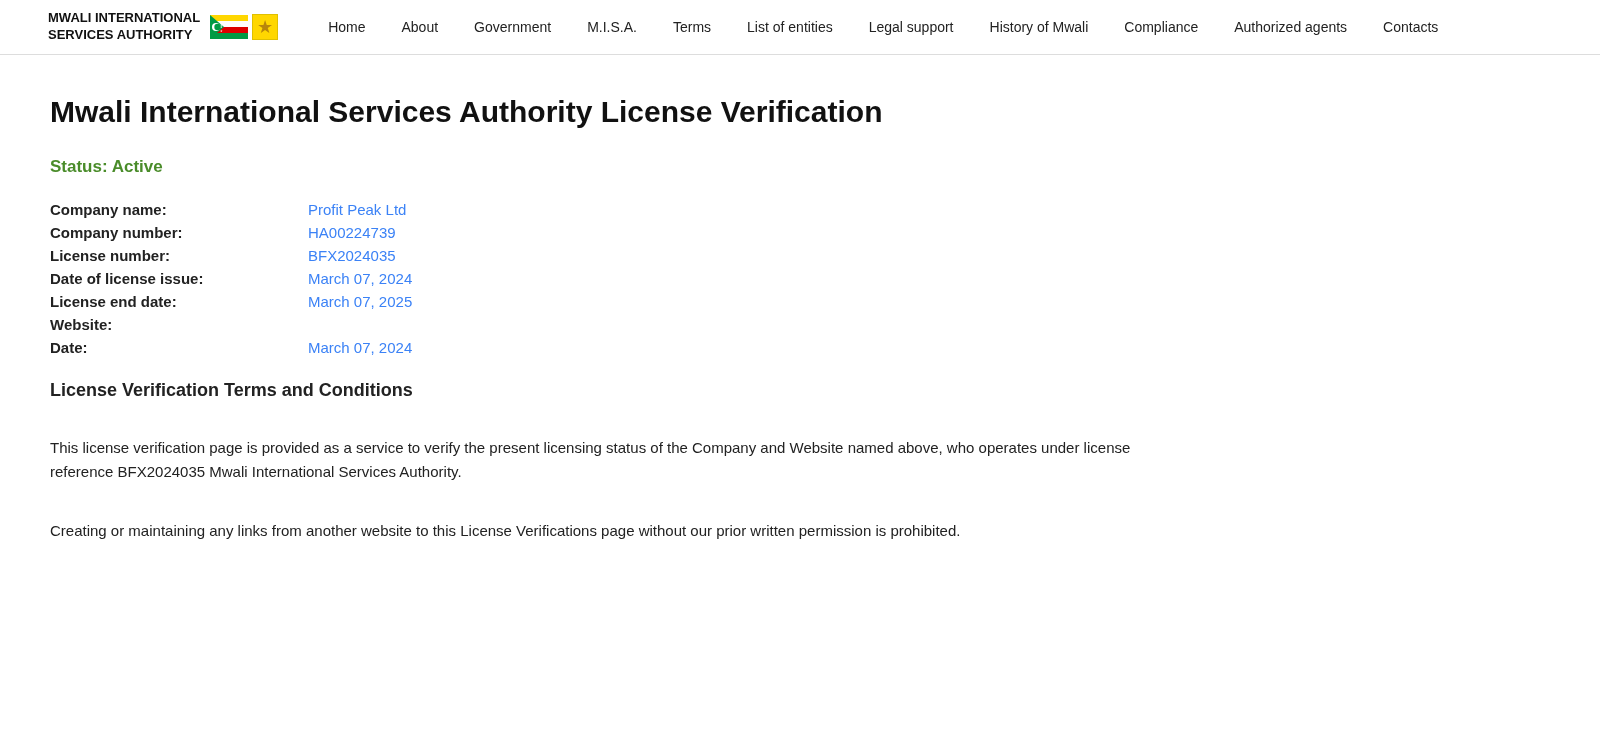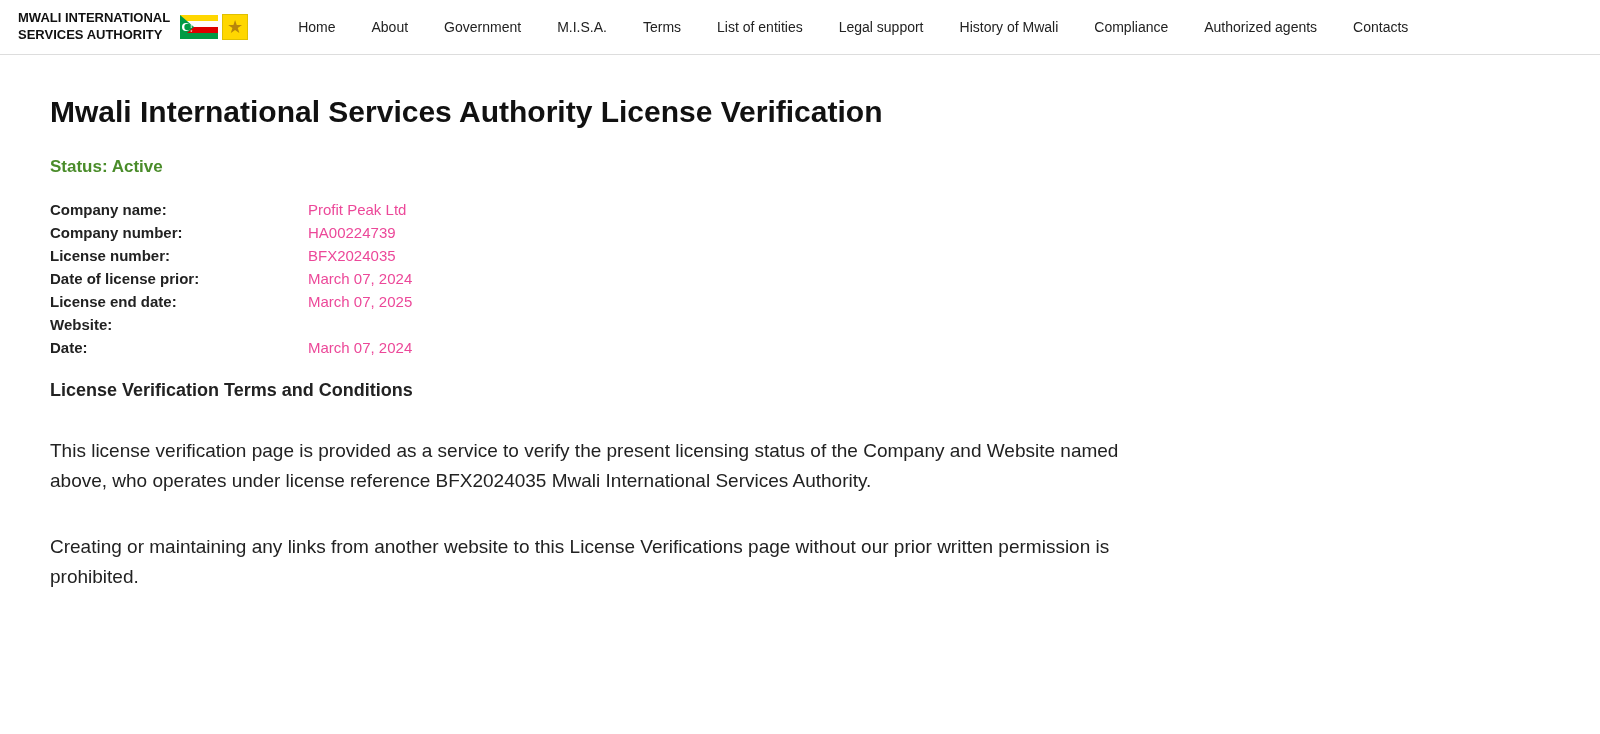--- a/index.html
+++ b/index.html
@@ -13,21 +13,21 @@
       font-size: 15px;
       color: #222;
       background: #fff;
       width: 1600px;
       min-height: 734px;
     }
 
     header {
       display: flex;
       align-items: center;
-      padding: 10px 18px;
+      padding: 10px 48px;
       border-bottom: 1px solid #ddd;
       background: #fff;
     }
 
     .logo-area {
       display: flex;
       align-items: center;
       gap: 10px;
       min-width: 220px;
     }
@@ -95,31 +95,31 @@
 
     .info-label {
       font-weight: bold;
       font-size: 15px;
       min-width: 210px;
       flex-shrink: 0;
     }
 
     .info-value {
       font-size: 15px;
-      color: #ec4899;
+      color: #3b82f6;
     }
 
     .terms-title {
       font-weight: bold;
       font-size: 18px;
       margin-bottom: 8px;
     }
 
     .terms-text {
-      font-size: 19px;
+      font-size: 15px;
       color: #222;
       line-height: 1.6;
       margin-bottom: 16px;
       max-width: 1100px;
       margin-top: 35px;
     }
 
     
     .comoros-flag {
       width: 38px;
@@ -205,21 +205,21 @@
       <span class="info-label">Company number:</span>
       <span class="info-value">HA00224739</span>
     </div>
 
     <div class="info-row">
       <span class="info-label">License number:</span>
       <span class="info-value">BFX2024035</span>
     </div>
 
     <div class="info-row">
-      <span class="info-label">Date of license prior:</span>
+      <span class="info-label">Date of license issue:</span>
       <span class="info-value">March 07, 2024</span>
     </div>
 
     <div class="info-row">
       <span class="info-label">License end date:</span>
       <span class="info-value">March 07, 2025</span>
     </div>
 
     <div class="info-row">
       <span class="info-label">Website:</span>

